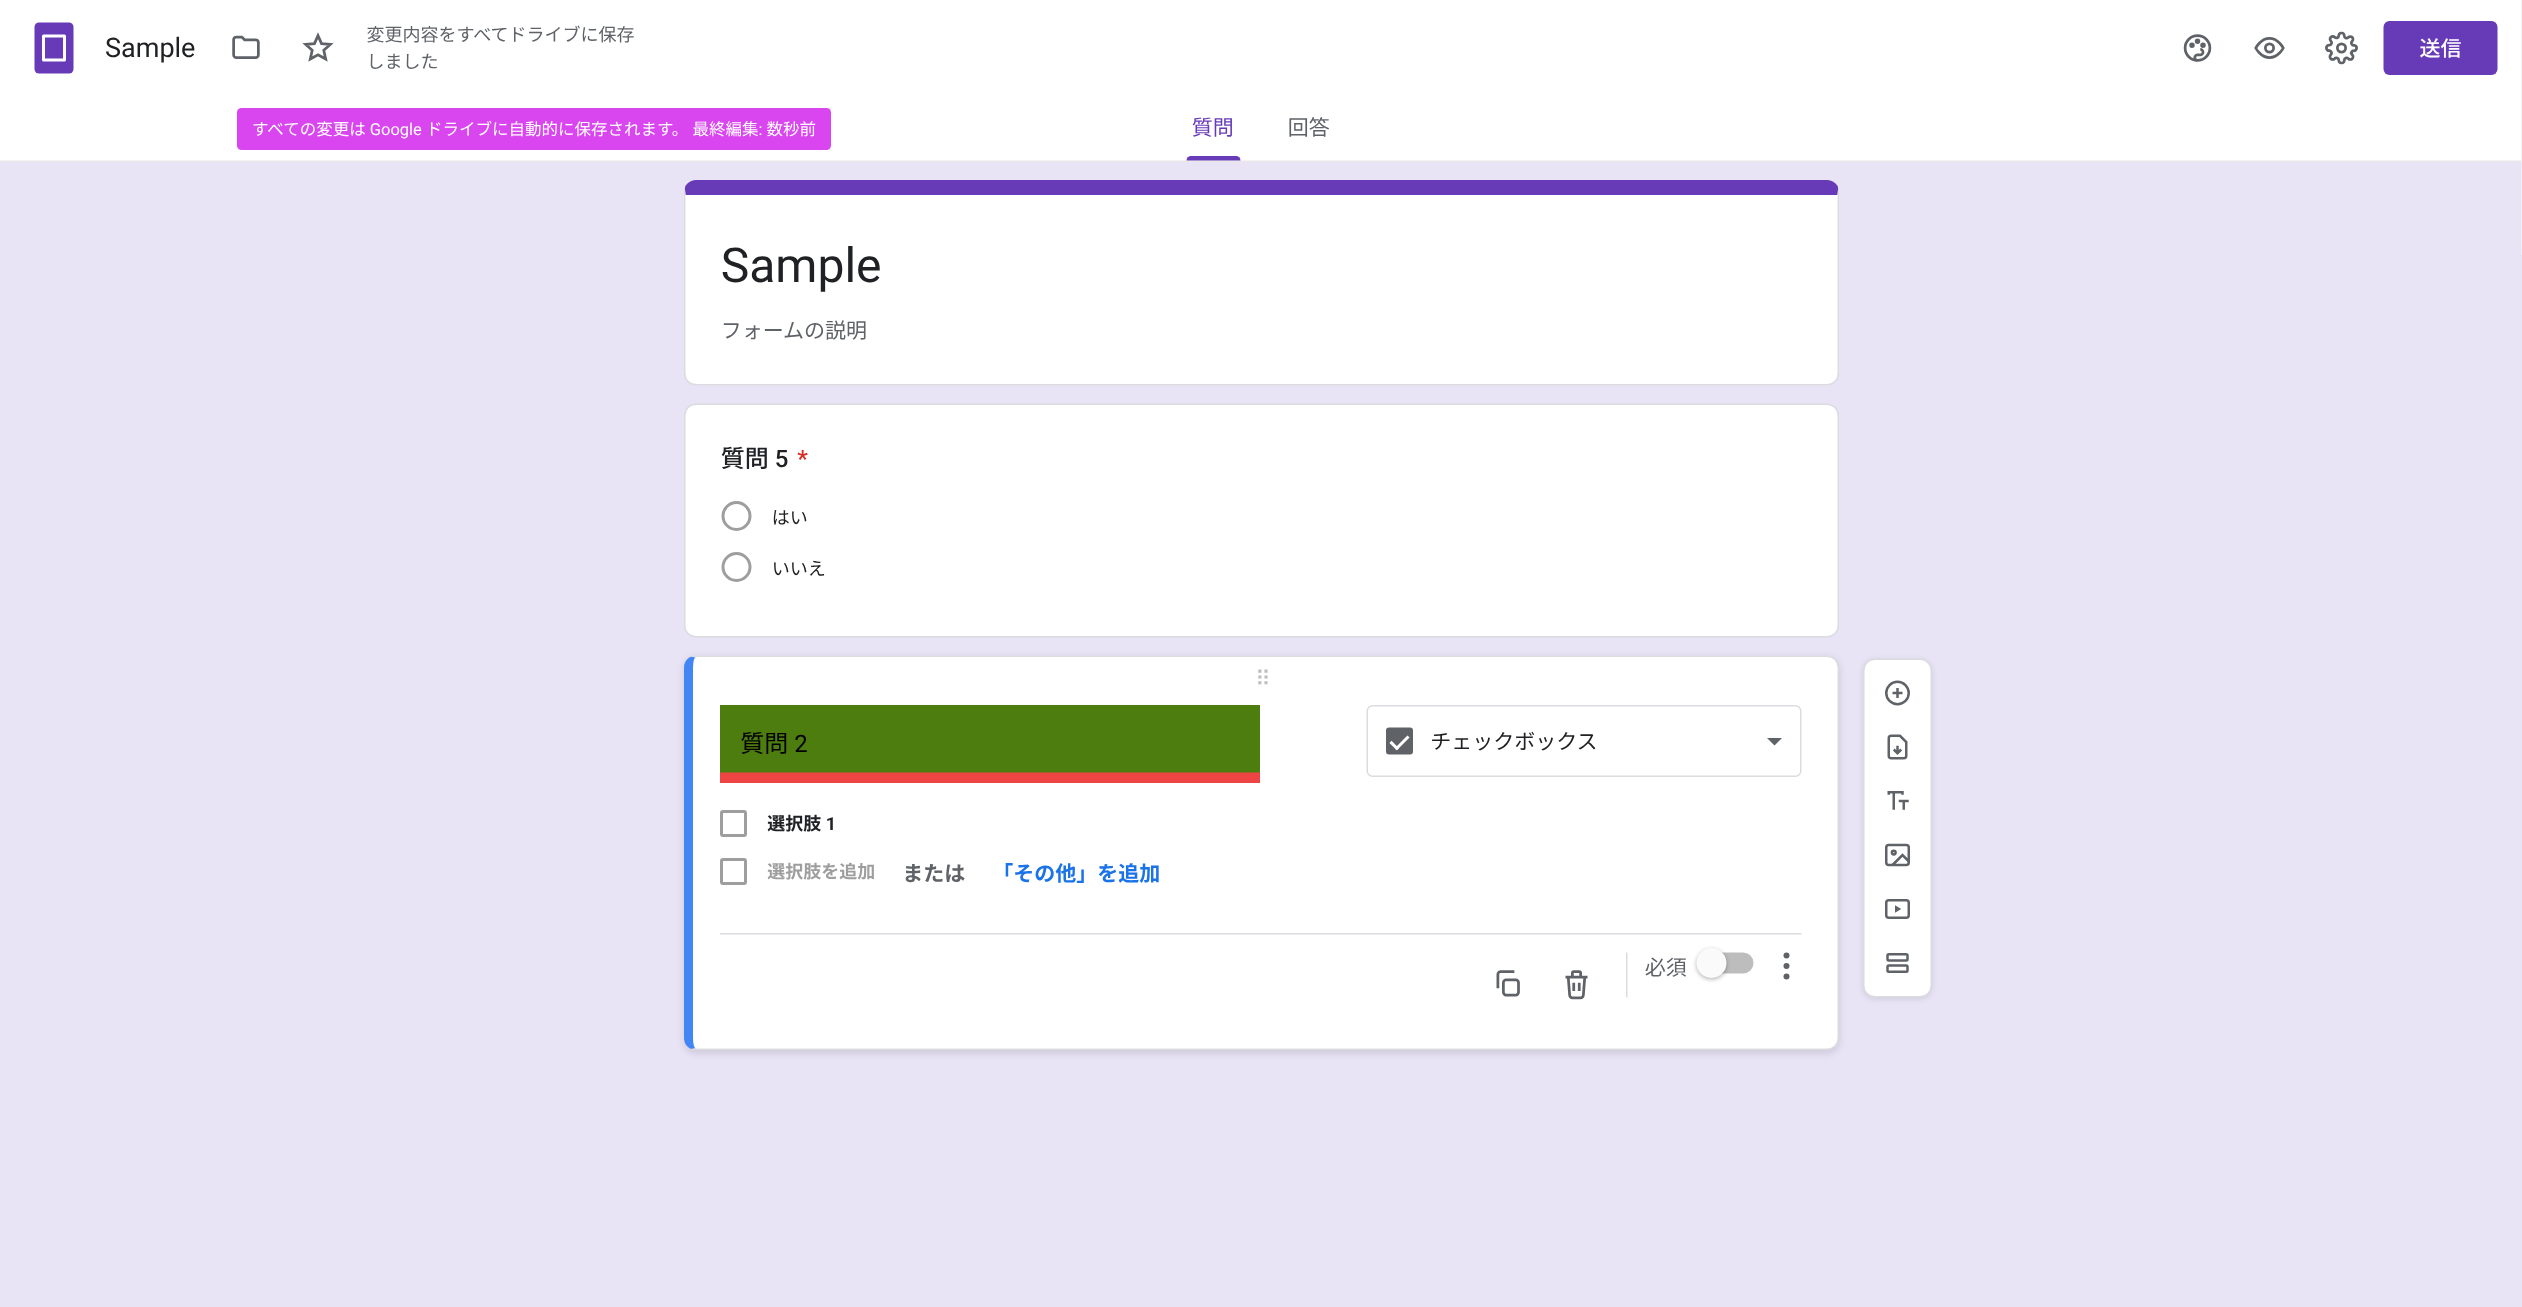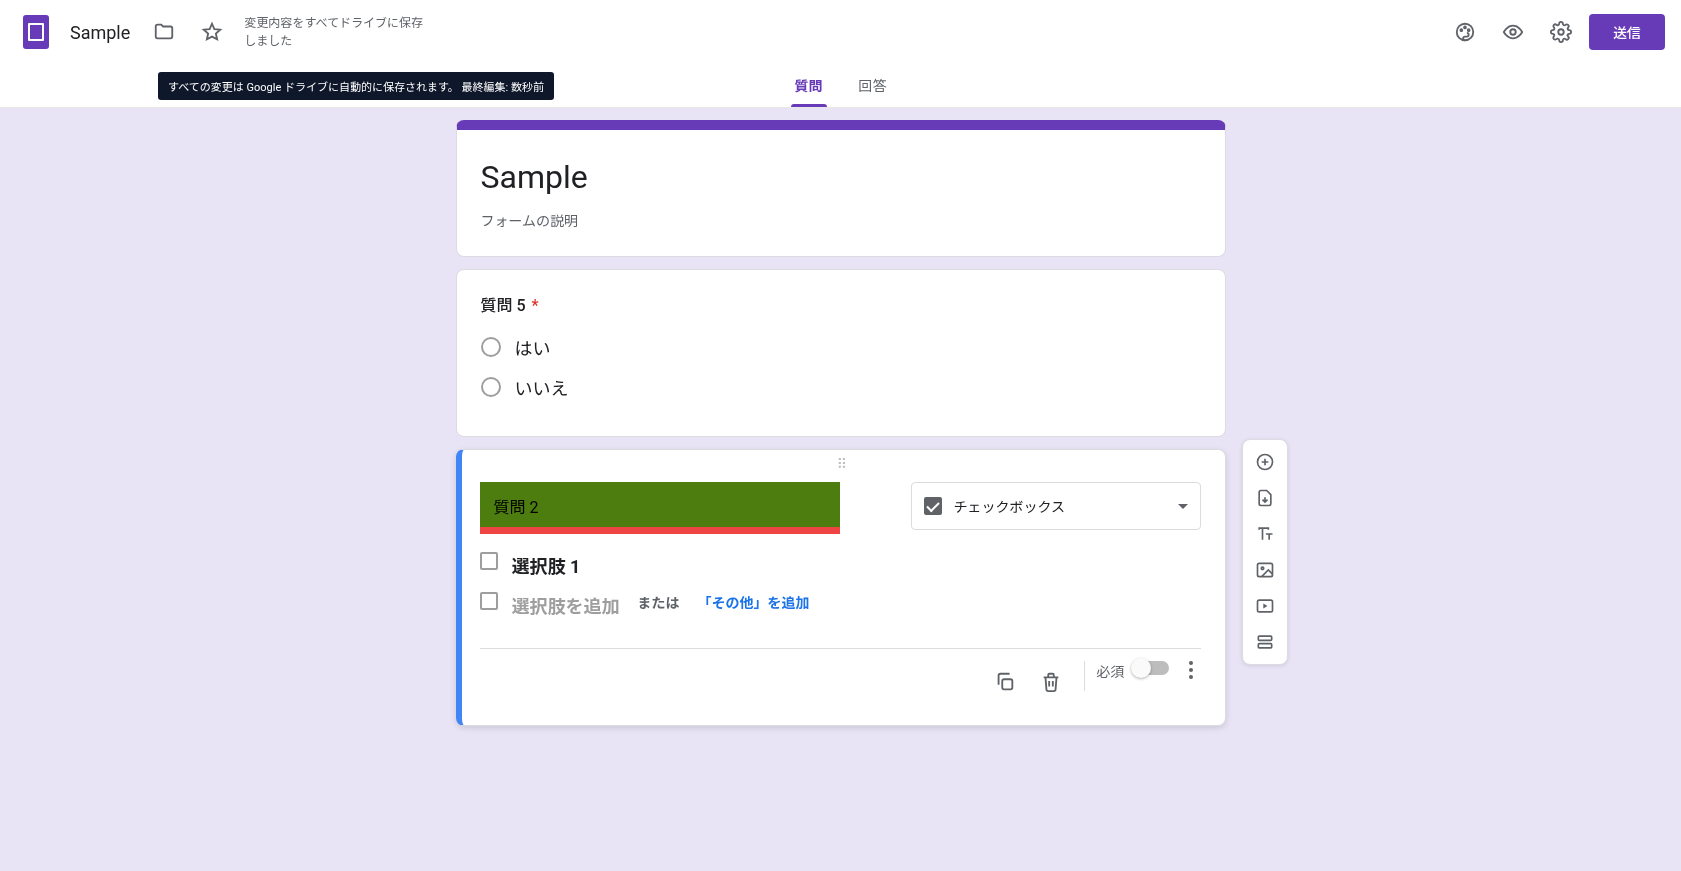--- a/index.html
+++ b/index.html
@@ -35,32 +35,32 @@
   }
   .hicon svg{width:22px;height:22px;fill:none;stroke:currentColor;stroke-width:2;}
   .save-status{font-size:12px;color:var(--text2);line-height:1.5;margin-left:4px;max-width:180px;}
   .spacer{flex:1;}
   .send-btn{
     background:var(--purple);color:#fff;border:none;border-radius:4px;
     height:36px;padding:0 24px;font-size:14px;font-weight:500;cursor:pointer;
   }
   
   .tooltip{
-    position:absolute;top:72px;left:158px;background:#0f172a;color:#fff;
+    position:absolute;top:72px;left:158px;background:#d946ef;color:#fff;
     font-size:11px;padding:6px 10px;border-radius:3px;white-space:nowrap;z-index:10;
   }
   
   .tabs{
     height:44px;display:flex;align-items:flex-end;justify-content:center;gap:28px;
     border-bottom:1px solid #e8e8e8;
   }
   .tab{
     font-size:14px;color:var(--text2);padding:0 4px 12px;cursor:pointer;position:relative;
   }
-  .tab.active{color:var(--purple);font-weight:700;}
+  .tab.active{color:var(--purple);font-weight:400;}
   .tab.active::after{
     content:"";position:absolute;left:0;right:0;bottom:0;height:3px;background:var(--purple);
     border-radius:3px 3px 0 0;
   }
   
   .canvas{
     background:var(--purple-light);min-height:calc(100vh - 108px);
     padding:12px 0 40px;display:flex;flex-direction:column;align-items:center;
     position:relative;
   }
@@ -70,21 +70,21 @@
   }
   .card.title-card{border-top:10px solid var(--purple);border-radius:8px;}
   .form-title{font-size:32px;padding:6px 0;}
   .form-desc{font-size:14px;color:var(--text2);padding:8px 0 4px;}
   .q-title{font-size:16px;font-weight:500;margin-bottom:18px;}
   .req{color:var(--red);margin-left:2px;}
   .radio-row{display:flex;align-items:center;gap:14px;margin:14px 0;}
   .radio{
     width:20px;height:20px;border:2px solid #9e9e9e;border-radius:50%;
   }
-  .opt-label{font-size:18px;color:var(--text);}
+  .opt-label{font-size:12px;color:var(--text);}
   
   .card.active{
     border-left:6px solid #4285f4;padding-left:18px;position:relative;
     box-shadow:0 2px 6px rgba(0,0,0,.12);
   }
   .drag{
     position:absolute;top:6px;left:50%;transform:translateX(-50%);
     color:#bdbdbd;letter-spacing:2px;font-size:14px;cursor:grab;
   }
   .q-row{display:flex;gap:20px;margin:10px 0 18px;align-items:flex-start;}

